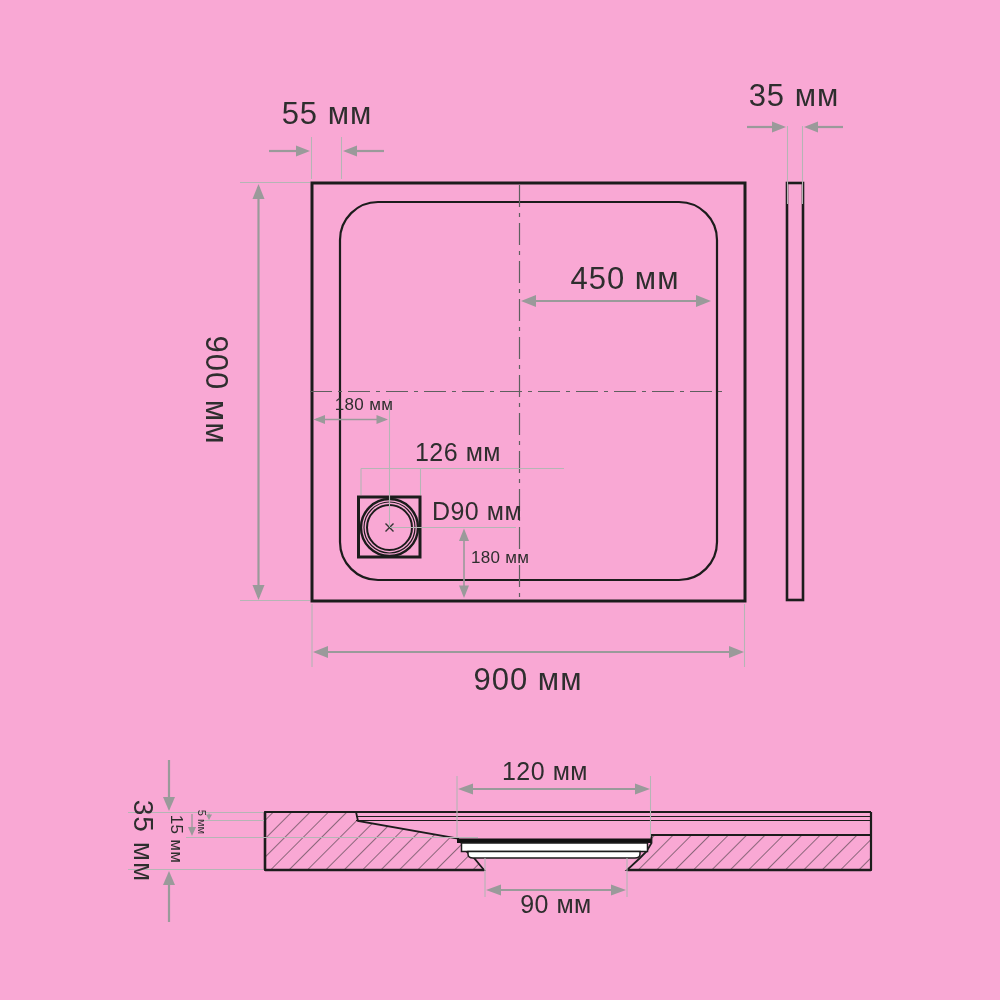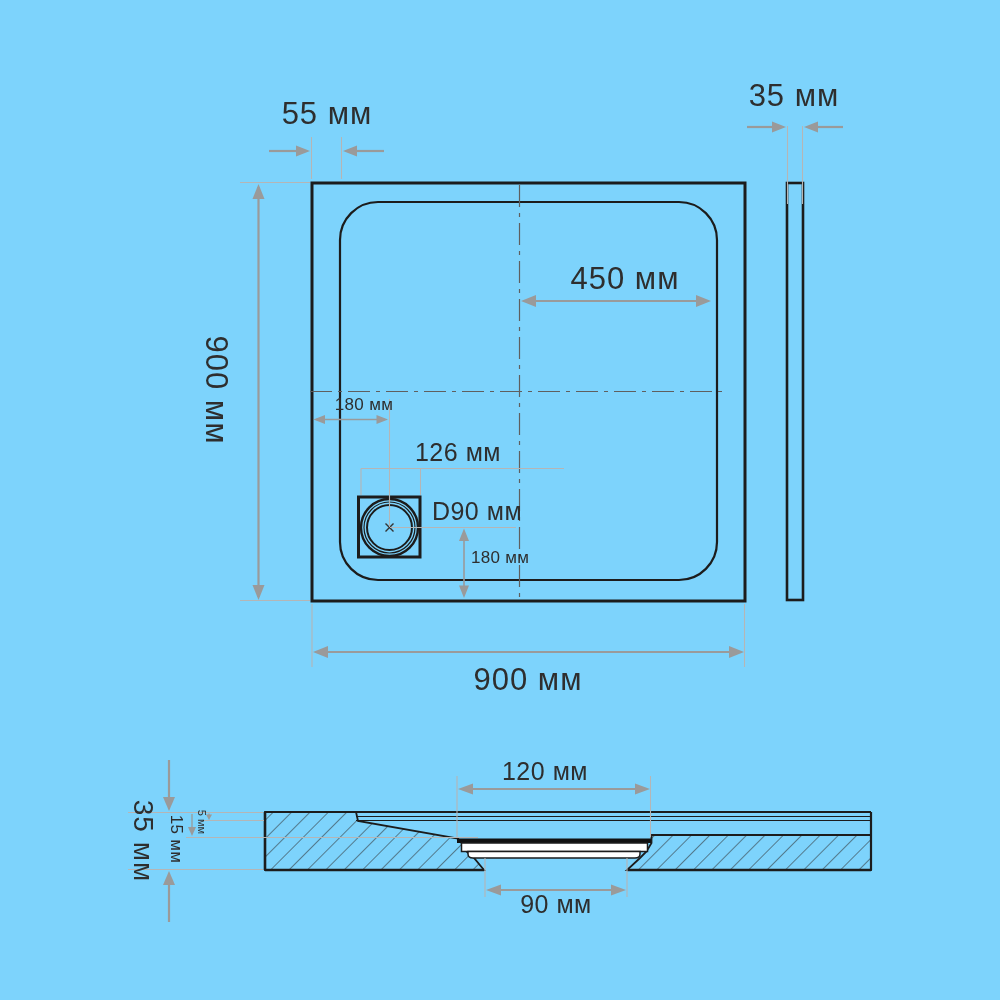--- a/index.html
+++ b/index.html
@@ -1,16 +1,16 @@
 <!DOCTYPE html>
 <html><head>
 <meta charset="utf-8">
 <style>
   html,body{margin:0;padding:0;background:#ffffff;}
-  .stage{position:relative;width:1000px;height:1000px;background:#7dd3fc;overflow:hidden;}
+  .stage{position:relative;width:1000px;height:1000px;background:#f9a8d4;overflow:hidden;}
   svg{display:block;}
   text{font-family:"Liberation Sans","DejaVu Sans",sans-serif;fill:#2e2e2e;}
   .t-big{font-size:31px;letter-spacing:1px;}
   .t-mid{font-size:25px;letter-spacing:0.5px;}
   .t-sm{font-size:17px;letter-spacing:0.3px;}
   .t-xs{font-size:11px;}
   .t-28{font-size:28px;letter-spacing:1px;}
   .blk{stroke:#1c1c1c;fill:none;}
   .dim{stroke:#9a9a9a;fill:none;stroke-width:2.2;}
   .dimthin{stroke:#9a9a9a;fill:none;stroke-width:1.6;}

